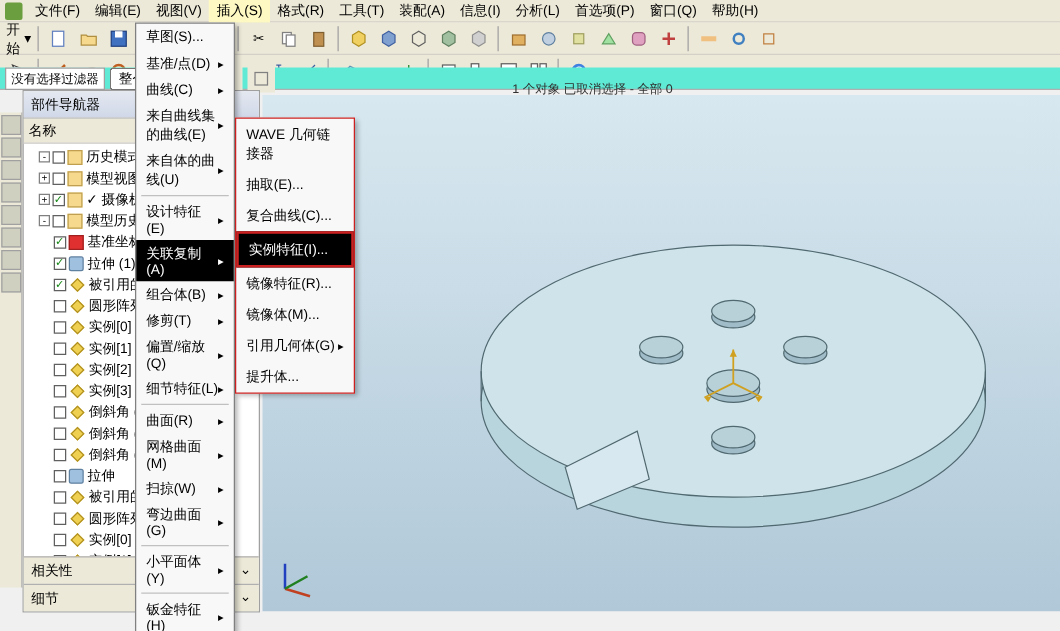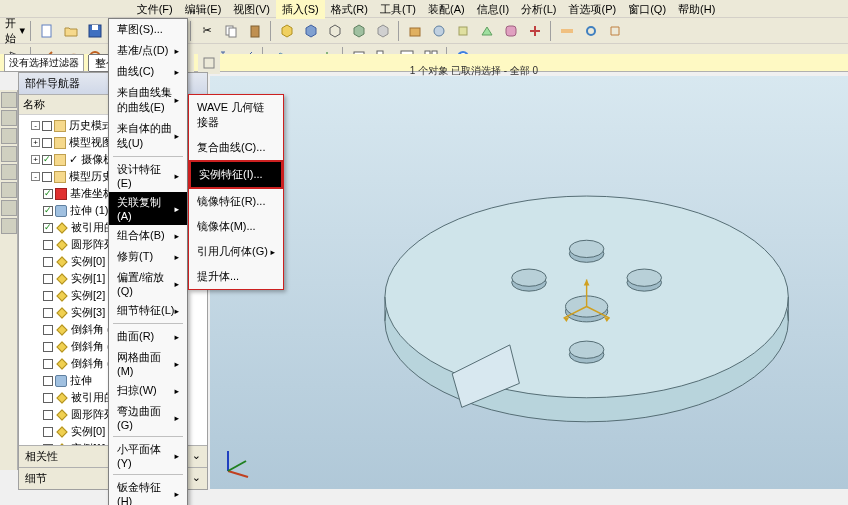--- a/index.html
+++ b/index.html
@@ -1,18 +1,18 @@
 <!DOCTYPE html>
 <html><head>
 <meta charset="utf-8">
 <style>
 * { margin: 0; padding: 0; box-sizing: border-box; font-family: "Microsoft YaHei", SimSun, sans-serif; font-size: 11px; }
 body { width: 848px; height: 505px; background: #f0f0f0; overflow: hidden; position: relative; }
 
-.menubar { background: #ece9d8; display: flex; align-items: center; height: 18px; padding-left: 4px; border-bottom: 1px solid #d4d0c8; flex-direction: column; }
+.menubar { background: #ece9d8; display: flex; align-items: center; height: 18px; padding-left: 4px; border-bottom: 1px solid #d4d0c8; }
 .menubar .logo { width: 14px; height: 14px; background: #6b9e3f; margin-right: 4px; border-radius: 2px; }
 .menubar .menu-item { padding: 2px 6px; cursor: pointer; }
 .menubar .menu-item.active { background: #fef9c3; }
 
 .toolbar1, .toolbar2 { background: #ece9d8; display: flex; align-items: center; height: 26px; padding: 2px 4px; gap: 2px; border-bottom: 1px solid #d4d0c8; }
 .tool-btn { width: 22px; height: 22px; border: 1px solid transparent; display: inline-flex; align-items: center; justify-content: center; cursor: pointer; background: #ece9d8; }
 .tool-sep { width: 2px; height: 20px; border-left: 1px solid #a0a0a0; margin: 0 2px; }
 .tool-input { height: 18px; font-size: 11px; padding: 0 2px; }
 
 .lefticons { position: absolute; left: 0; top: 90px; width: 18px; background: #ece9d8; border-right: 1px solid #b0b0b0; display: flex; flex-direction: column; gap: 2px; padding: 2px 1px; height: 380px; }
@@ -39,21 +39,21 @@
 .popup1 .pitem { padding: 3px 8px; display: flex; justify-content: space-between; align-items: center; font-size: 11px; }
 .popup1 .pitem.hl { background: #000000; color: #fff; }
 .popup1 .psep { height: 1px; background: #c0c0c0; margin: 2px 4px; }
 .arrow-r { font-size: 9px; }
 
 .popup2 { position: absolute; left: 188px; top: 94px; width: 96px; background: #f8f8f8; border: 1px solid #cc2020; box-shadow: 2px 2px 4px rgba(0,0,0,.3); z-index: 11; }
 .popup2 .pitem { padding: 5px 8px; display: flex; justify-content: space-between; align-items: center; font-size: 11px; }
 .popup2 .pitem.hl { background: #000000; color: #fff; }
 .popup2 .pitem.boxed { border: 2px solid #cc2020; }
 
-.filterbar { position: absolute; left: 0; top: 54px; height: 18px; background: #fef9c3; width: 100%; display: flex; align-items: center; padding-left: 4px; gap: 4px; border-bottom: 1px solid #b0b0b0; }
+.filterbar { position: absolute; left: 0; top: 54px; height: 18px; background: #5eead4; width: 100%; display: flex; align-items: center; padding-left: 4px; gap: 4px; border-bottom: 1px solid #b0b0b0; }
 
 .statustop { position: absolute; left: 300px; top: 64px; right: 200px; text-align: center; font-size: 10px; color: #303030; }
 
 .viewport { position: absolute; left: 210px; top: 76px; right: 0; bottom: 16px; background: linear-gradient(#d8e8f0,#b0c8d8); overflow: hidden; }
 .triad { position: absolute; left: 8px; bottom: 8px; width: 40px; height: 40px; }
 
 svg.icon { width: 16px; height: 16px; }
 </style>
 </head>
 <body>
@@ -550,20 +550,23 @@
       <span>钣金特征(H)</span>
       <span class="arrow-r">▸</span>
     </div>
   </div>
 
 <div class="popup2" id="popup2">
     <div class="pitem">
       <span>WAVE 几何链接器</span>
     </div>
     <div class="pitem">
+      <span>抽取(E)...</span>
+    </div>
+    <div class="pitem">
       <span>复合曲线(C)...</span>
     </div>
     <div class="pitem hl boxed">
       <span>实例特征(I)...</span>
     </div>
     <div class="pitem">
       <span>镜像特征(R)...</span>
     </div>
     <div class="pitem">
       <span>镜像体(M)...</span>

